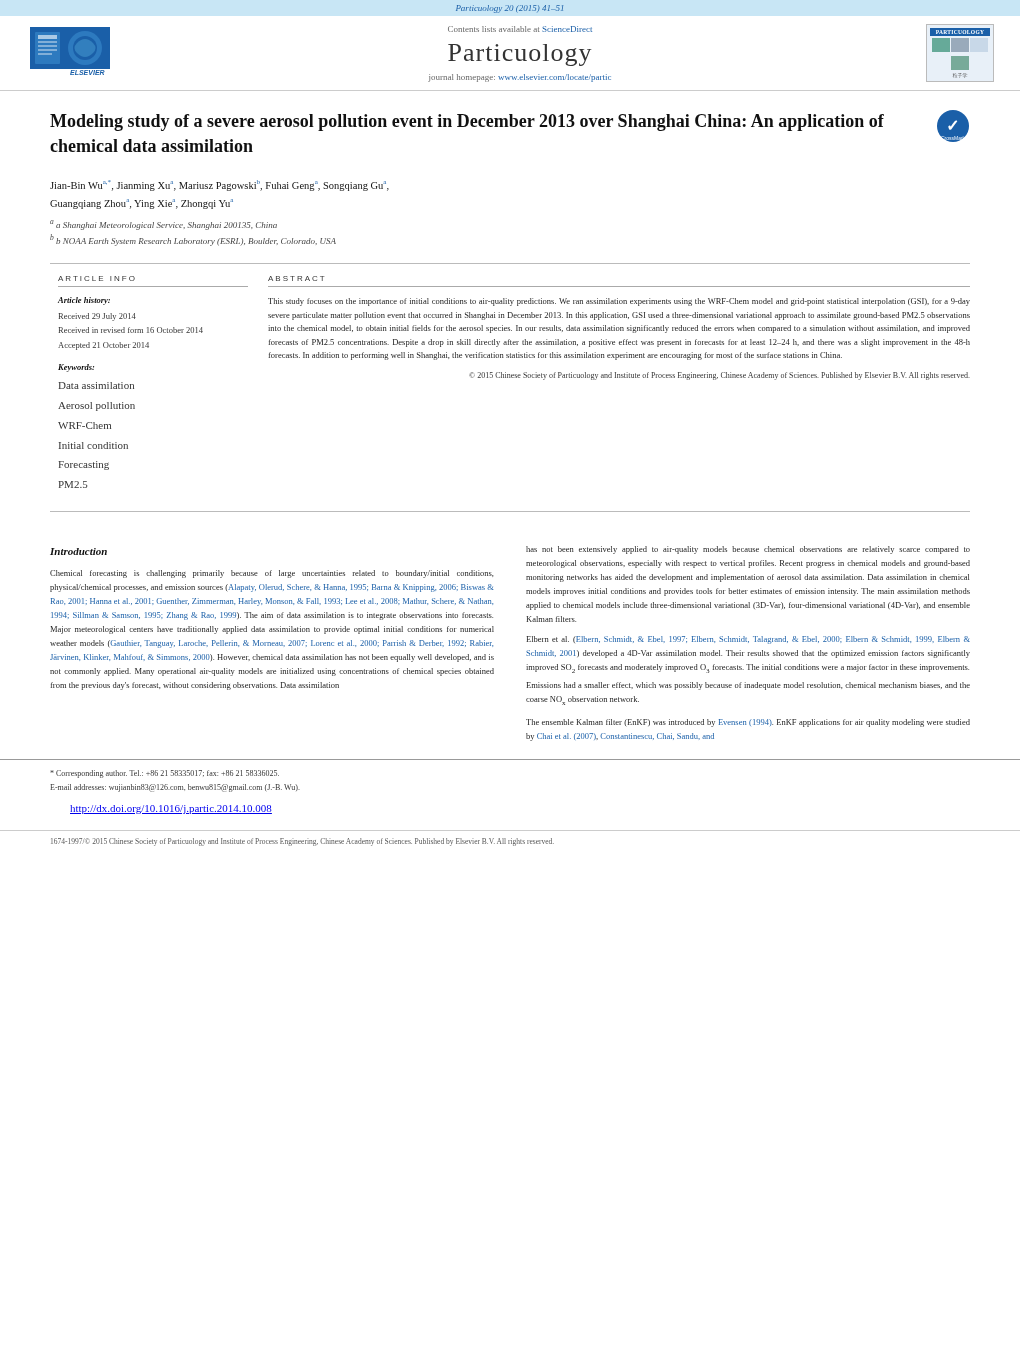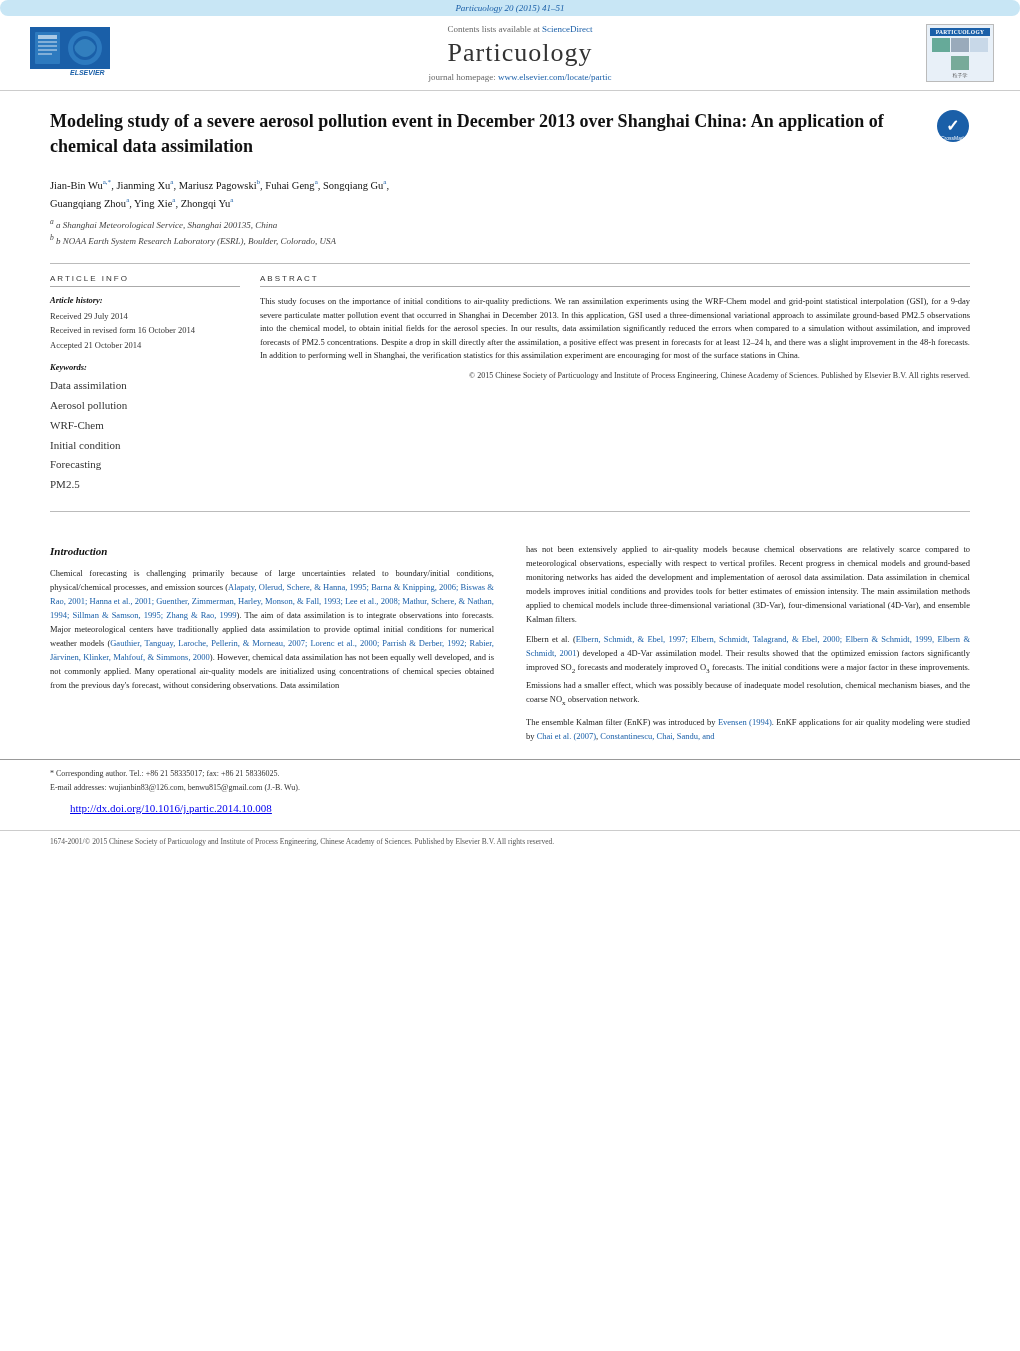--- a/index.html
+++ b/index.html
@@ -20,21 +20,20 @@
     }
 
     
     .top-bar {
       background: #c8e6f5;
       text-align: center;
       font-size: 9px;
       color: #1a5fa8;
       padding: 3px 0;
       font-style: italic;
-      border-radius: 8px;
     }
 
     
     .header-area {
       display: flex;
       align-items: stretch;
       border-bottom: 1px solid #ccc;
       padding: 8px 20px;
       justify-content: flex-end;
     }
@@ -146,20 +145,21 @@
     
     .two-col {
       display: flex;
       padding: 0 50px;
       gap: 20px;
     }
 
     .col-left {
       width: 190px;
       flex-shrink: 0;
+      margin-left: 8px;
     }
 
     .col-right {
       flex: 1;
     }
 
     .section-label {
       font-size: 8px;
       letter-spacing: 2px;
       color: #333;
@@ -491,16 +491,16 @@
     </div>
   </div>
 
   <div class="doi-area">
     <a href="#">
       <span>http://dx.doi.org/10.1016/j.partic.2014.10.008</span>
     </a>
   </div>
 
   <div class="bottom-bar">
-    <span>1674-2001/© 2015 Chinese Society of Particuology and Institute of Process Engineering, Chinese Academy of Sciences. Published by Elsevier B.V. All rights reserved.</span>
+    <span>1674-1997/© 2015 Chinese Society of Particuology and Institute of Process Engineering, Chinese Academy of Sciences. Published by Elsevier B.V. All rights reserved.</span>
   </div>
 
 </div>
 
 </body></html>

